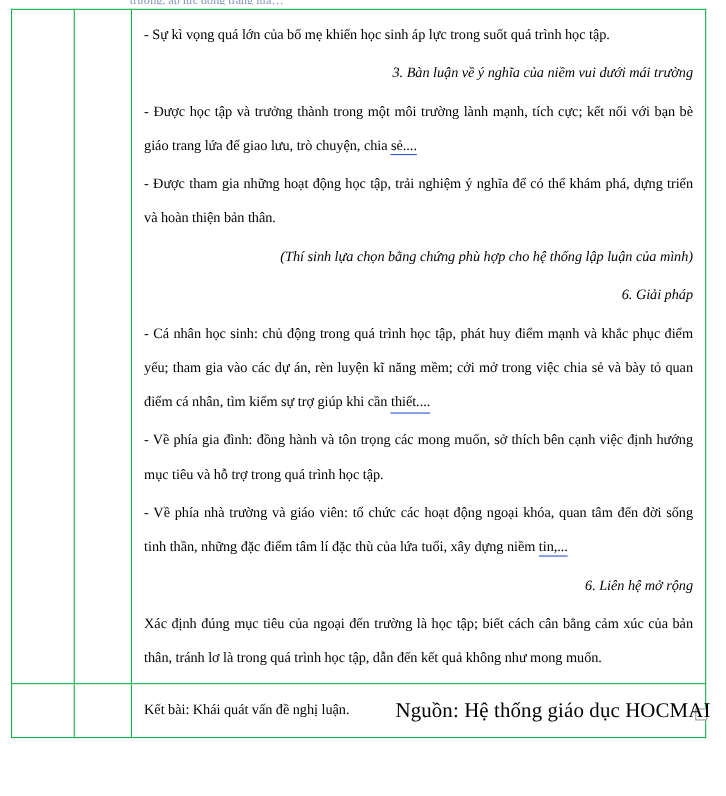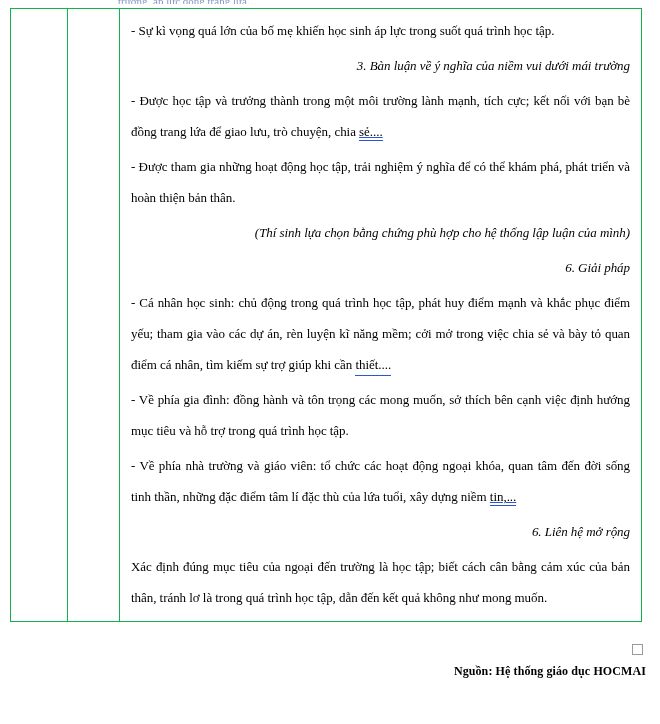--- a/index.html
+++ b/index.html
@@ -86,21 +86,20 @@
     height: 1.4px;
     background: #2b55d4;
   }
   .spell.blue-only {
     text-decoration: none;
   }
   .spell.blue-only::after {
     bottom: -2px;
   }
   .spell.blue-only.dbl {
-    text-decoration: underline;
     text-decoration-color: #2b55d4;
   }
 
   
   .row-footer .cell-body {
     padding: 3px 7px 6px 7px;
   }
 
   
   .table-handle {
@@ -111,23 +110,23 @@
     height: 11px;
     border: 1.6px solid #9a9a9a;
     background: #ffffff;
     box-sizing: border-box;
   }
 
   
   .source-credit {
     position: absolute;
     right: 14px;
-    top: 664px;
-    font-size: 12px;
-    font-weight: bold;
+    top: 636px;
+    font-size: 19px;
+    font-weight: normal;
     letter-spacing: 0.1px;
     white-space: nowrap;
   }
 </style>
 </head>
 <body>
 
 <div class="top-sliver">trường, áp lực đồng trang lứa…</div>
 
 <table class="doc-table">
@@ -135,39 +134,48 @@
     <tr>
       <td class="col-a"></td>
       <td class="col-b"></td>
       <td class="col-c">
         <div class="cell-body">
 
           <p class="p plain">- Sự kì vọng quá lớn của bố mẹ khiến học sinh áp lực trong suốt quá trình học tập.</p>
 
           <p class="p italic">3. Bàn luận về ý nghĩa của niềm vui dưới mái trường</p>
 
-          <p class="p plain"><span>- Được học tập và trưởng thành trong một môi trường lành mạnh, tích cực; kết nối với bạn bè đồng trang lứa để giao lưu, trò chuyện, chia </span><span class="spell blue-only dbl">sẻ....</span></p>
+          <p class="p plain"><span>- Được học tập và trưởng thành trong một môi trường lành mạnh, tích cực; kết nối với bạn bè giáo trang lứa để giao lưu, trò chuyện, chia </span><span class="spell blue-only dbl">sẻ....</span></p>
 
-          <p class="p plain">- Được tham gia những hoạt động học tập, trải nghiệm ý nghĩa để có thể khám phá, phát triển và hoàn thiện bản thân.</p>
+          <p class="p plain">- Được tham gia những hoạt động học tập, trải nghiệm ý nghĩa để có thể khám phá, dựng triển và hoàn thiện bản thân.</p>
 
           <p class="p italic">(Thí sinh lựa chọn bằng chứng phù hợp cho hệ thống lập luận của mình)</p>
 
           <p class="p italic">6. Giải pháp</p>
 
           <p class="p plain"><span>- Cá nhân học sinh: chủ động trong quá trình học tập, phát huy điểm mạnh và khắc phục điểm yếu; tham gia vào các dự án, rèn luyện kĩ năng mềm; cởi mở trong việc chia sẻ và bày tỏ quan điểm cá nhân, tìm kiếm sự trợ giúp khi cần </span><span class="spell">thiết....</span></p>
 
           <p class="p plain">- Về phía gia đình: đồng hành và tôn trọng các mong muốn, sở thích bên cạnh việc định hướng mục tiêu và hỗ trợ trong quá trình học tập.</p>
 
           <p class="p plain"><span>- Về phía nhà trường và giáo viên: tổ chức các hoạt động ngoại khóa, quan tâm đến đời sống tinh thần, những đặc điểm tâm lí đặc thù của lứa tuổi, xây dựng niềm </span><span class="spell blue-only dbl">tin,...</span></p>
 
           <p class="p italic">6. Liên hệ mở rộng</p>
 
           <p class="p plain">Xác định đúng mục tiêu của ngoại đến trường là học tập; biết cách cân bằng cảm xúc của bản thân, tránh lơ là trong quá trình học tập, dẫn đến kết quả không như mong muốn.</p>
 
         </div>
       </td>
     </tr>
+    <tr class="row-footer">
+      <td class="col-a"></td>
+      <td class="col-b"></td>
+      <td class="col-c">
+        <div class="cell-body">
+          <p class="p plain">Kết bài: Khái quát vấn đề nghị luận.</p>
+        </div>
+      </td>
+    </tr>
   </tbody>
 </table>
 
 <div class="table-handle"></div>
 
 <div class="source-credit">Nguồn: Hệ thống giáo dục HOCMAI</div>
 
 </body></html>

